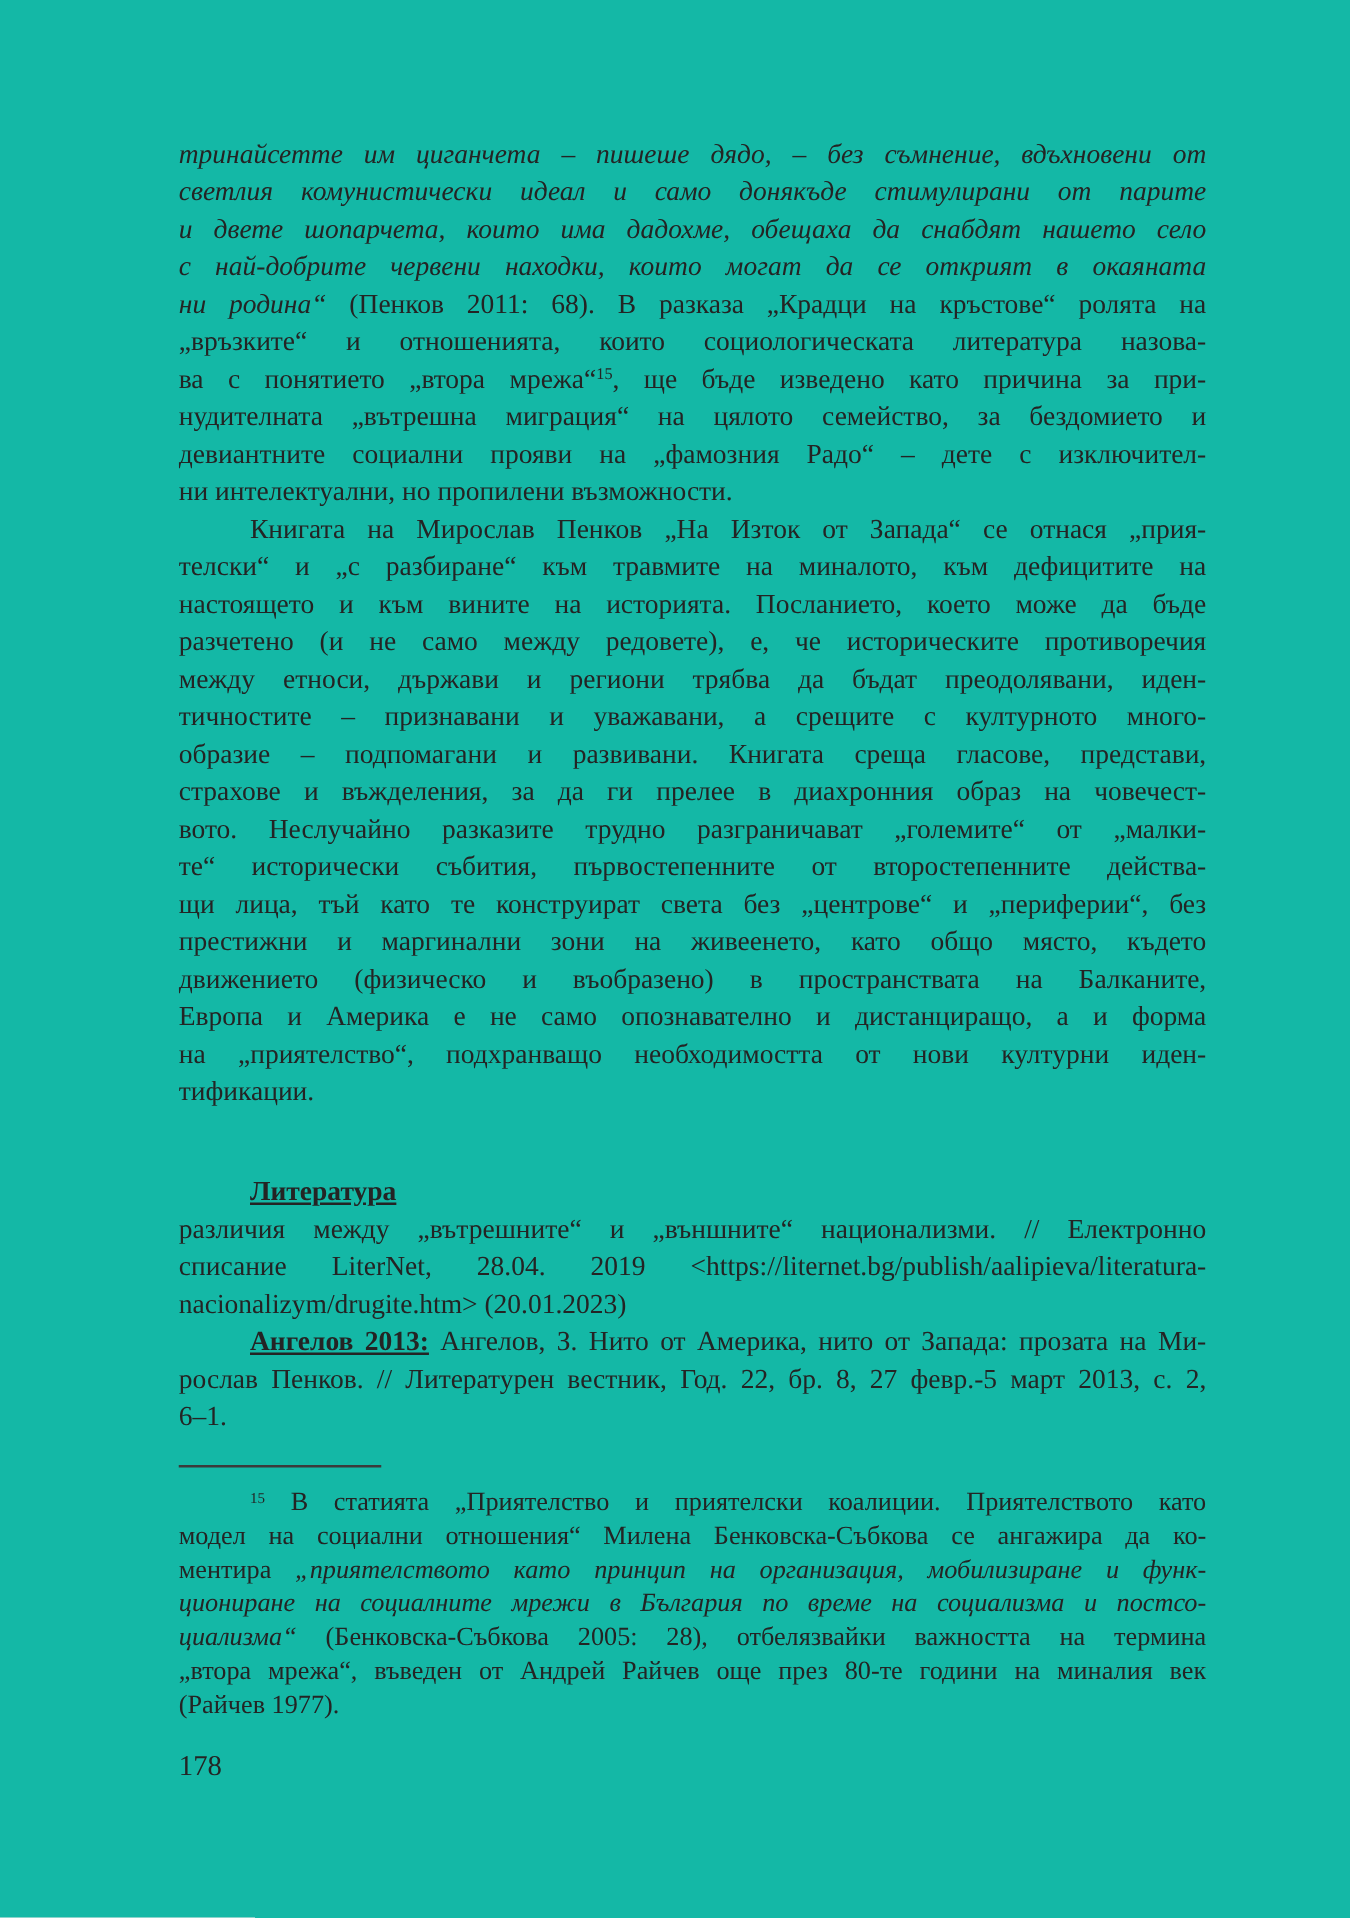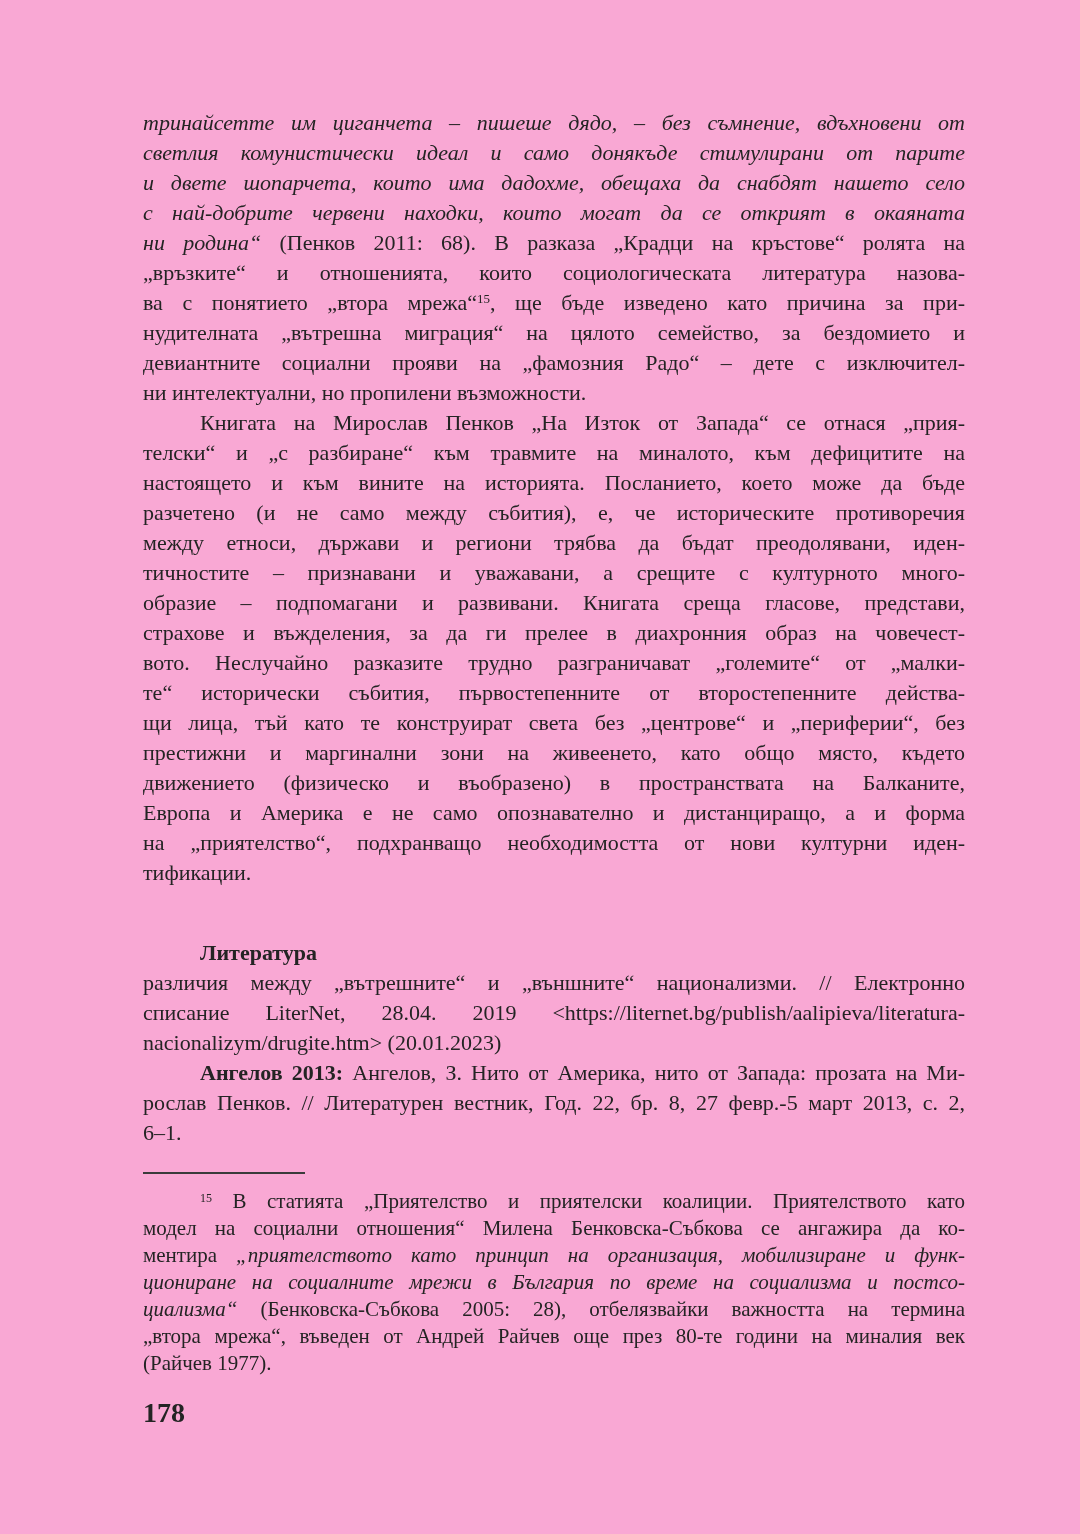--- a/index.html
+++ b/index.html
@@ -1,20 +1,20 @@
 <!DOCTYPE html>
 <html lang="bg"><head>
 <meta charset="utf-8">
 <style>
   html, body { margin: 0; padding: 0; background: #e8e8e8; }
   .page {
     position: relative;
     width: 1080px;
     height: 1534px;
-    background: #f9a8d4;
+    background: #14b8a6;
     font-family: "Liberation Serif", "DejaVu Serif", serif;
     color: #242424;
     overflow: hidden;
   }
   .text-column {
     position: absolute;
     left: 143px;
     top: 108px;
     width: 822px;
   }
@@ -33,43 +33,42 @@
   .line { white-space: normal; }
   .line.last { text-align: center; text-align-last: left; }
   .line.indent { text-indent: 57px; }
   .blk-footnote .line {
     height: 27px;
     line-height: 27px;
     font-size: 21px;
   }
   .seg { }
   .seg.it { font-style: italic; }
-  .seg.bd { font-weight: bold; }
+  .seg.bd { font-weight: bold; text-decoration: underline; }
   .seg.sup {
     font-size: 13px;
     position: relative;
     top: -7px;
     line-height: 0;
   }
   .blk-footnote .seg.sup { font-size: 12px; top: -6px; }
   .fn-rule {
     margin-top: 24px;
     margin-bottom: 14px;
     width: 162px;
     height: 0;
     border-top: 2px solid #3b3b3b;
   }
   .page-number {
     position: absolute;
     left: 143px;
     top: 1398px;
-    font-size: 28px;
+    font-size: 23px;
     line-height: 30px;
     color: #242424;
-    font-weight: bold;
   }
 </style>
 </head>
 <body>
 
 <div class="page">
   <div class="text-column">
       <div class="block blk-body">
         <div class="line"><span class="seg it">тринайсетте им циганчета – пишеше дядо, – без съмнение, вдъхновени от</span></div>
         <div class="line"><span class="seg it">светлия комунистически идеал и само донякъде стимулирани от парите</span></div>
@@ -79,21 +78,21 @@
         <div class="line"><span class="seg">„връзките“ и отношенията, които социологическата литература назова-</span></div>
         <div class="line"><span class="seg">ва с понятието „втора мрежа“</span><span class="seg sup">15</span><span class="seg">, ще бъде изведено като причина за при-</span></div>
         <div class="line"><span class="seg">нудителната „вътрешна миграция“ на цялото семейство, за бездомието и</span></div>
         <div class="line"><span class="seg">девиантните социални прояви на „фамозния Радо“ – дете с изключител-</span></div>
         <div class="line last"><span class="seg">ни интелектуални, но пропилени възможности.</span></div>
       </div>
       <div class="block blk-body">
         <div class="line indent"><span class="seg">Книгата на Мирослав Пенков „На Изток от Запада“ се отнася „прия-</span></div>
         <div class="line"><span class="seg">телски“ и „с разбиране“ към травмите на миналото, към дефицитите на</span></div>
         <div class="line"><span class="seg">настоящето и към вините на историята. Посланието, което може да бъде</span></div>
-        <div class="line"><span class="seg">разчетено (и не само между събития), е, че историческите противоречия</span></div>
+        <div class="line"><span class="seg">разчетено (и не само между редовете), е, че историческите противоречия</span></div>
         <div class="line"><span class="seg">между етноси, държави и региони трябва да бъдат преодолявани, иден-</span></div>
         <div class="line"><span class="seg">тичностите – признавани и уважавани, а срещите с културното много-</span></div>
         <div class="line"><span class="seg">образие – подпомагани и развивани. Книгата среща гласове, представи,</span></div>
         <div class="line"><span class="seg">страхове и въжделения, за да ги прелее в диахронния образ на човечест-</span></div>
         <div class="line"><span class="seg">вото. Неслучайно разказите трудно разграничават „големите“ от „малки-</span></div>
         <div class="line"><span class="seg">те“ исторически събития, първостепенните от второстепенните действа-</span></div>
         <div class="line"><span class="seg">щи лица, тъй като те конструират света без „центрове“ и „периферии“, без</span></div>
         <div class="line"><span class="seg">престижни и маргинални зони на живеенето, като общо място, където</span></div>
         <div class="line"><span class="seg">движението (физическо и въобразено) в пространствата на Балканите,</span></div>
         <div class="line"><span class="seg">Европа и Америка е не само опознавателно и дистанциращо, а и форма</span></div>

